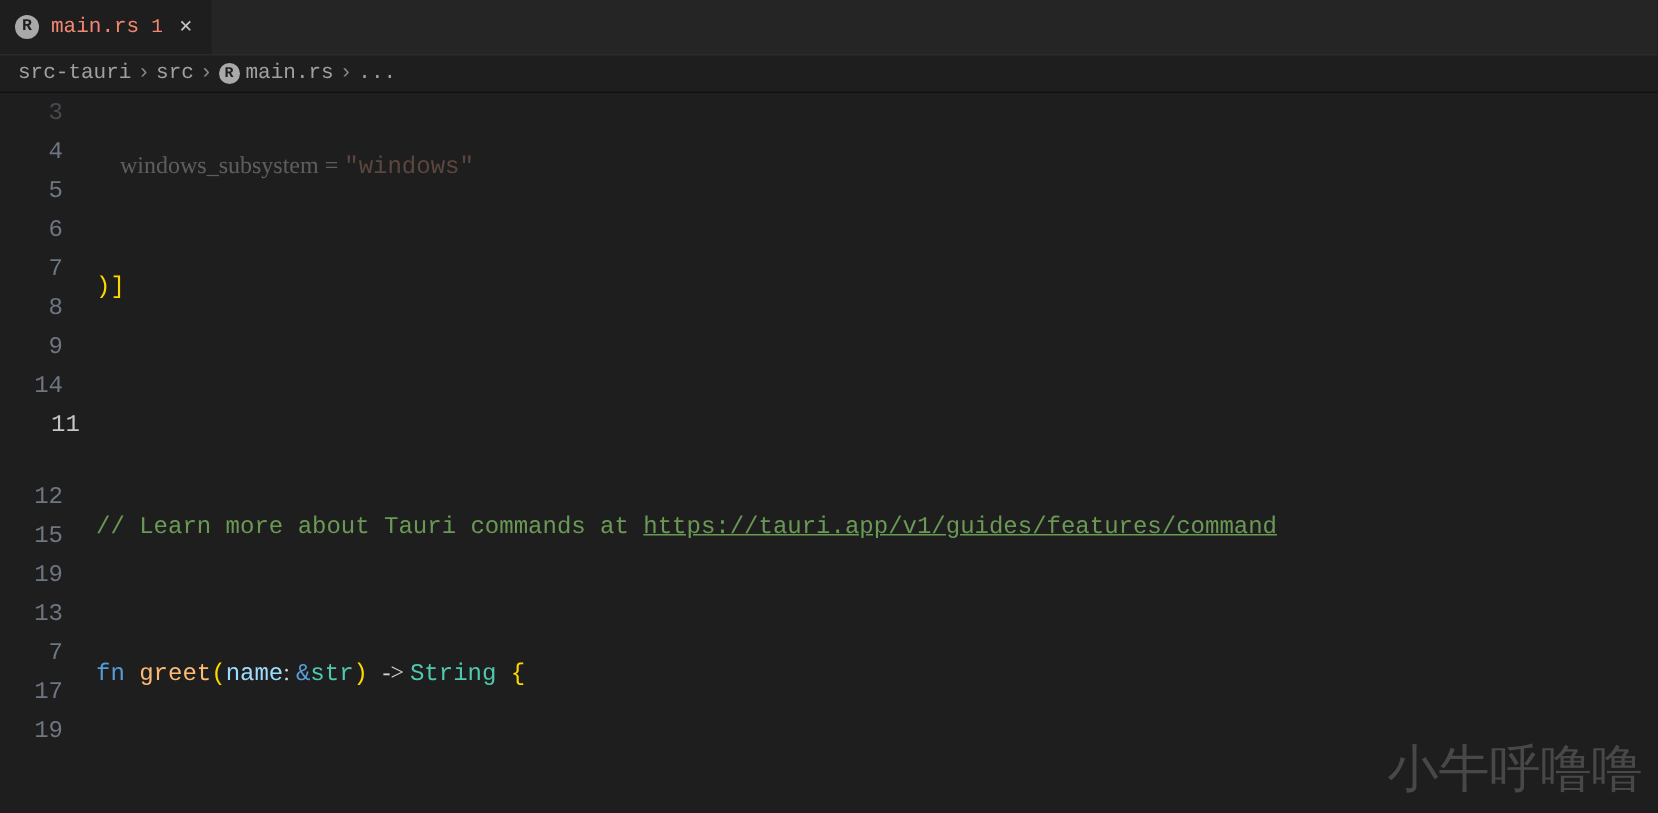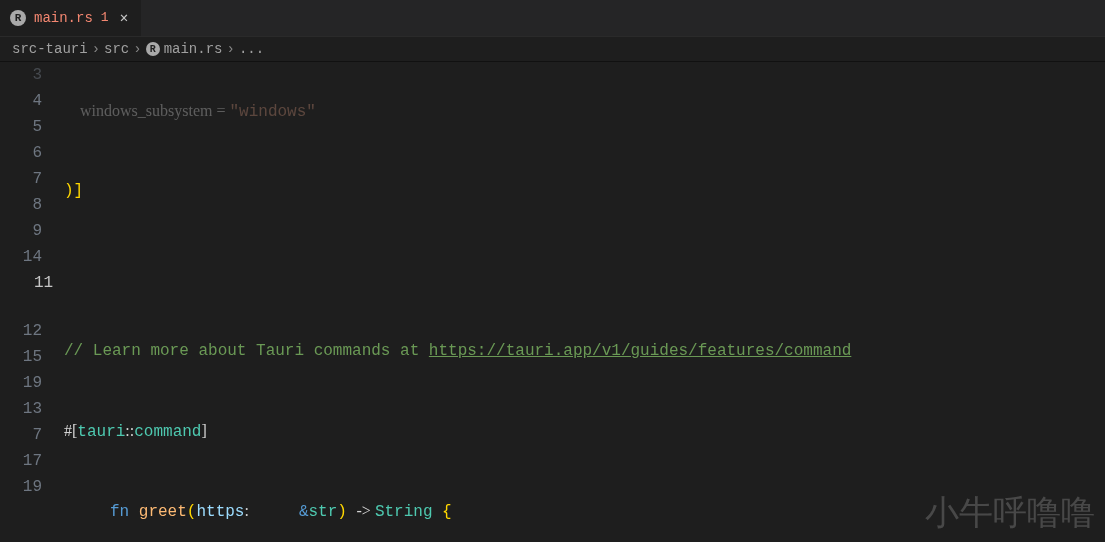--- a/index.html
+++ b/index.html
@@ -83,21 +83,21 @@
   color: #999999;
   font-size: 13px;
   font-family: "Segoe UI", sans-serif;
   height: 22px;
   line-height: 22px;
   padding-left: 14px;
 }
 
 
 .c-comment { color: #6a9955; }
-.c-keyword { color: #569cd6; margin-left: 46px; }
+.c-keyword { color: #569cd6; }
 .c-fn { color: #fdba74; }
 .c-type { color: #4ec9b0; }
 .c-param { color: #9cdcfe; }
 .c-string { color: #ce9178; }
 .c-link { color: #6a9955; text-decoration: underline; }
 .c-white { color: #d4d4d4; font-family: Liberation Serif, serif; }
 .c-bracket-y { color: #ffd700; }
 .watermark {
   position: absolute;
   right: 10px;
@@ -155,23 +155,22 @@
 
   <div class="code-area">
     <div class="line" style="opacity:.35"><span class="c-white">    windows_subsystem = </span><span class="c-string">"windows"</span></div>
 
     <div class="line"><span class="c-bracket-y">)]</span></div>
 
     <div class="line"></div>
 
     <div class="line"><span class="c-comment">// Learn more about Tauri commands at </span><span class="c-link">https://tauri.app/v1/guides/features/command</span></div>
 
-    <div class="line"><span class="c-white">#[</span><span class="c-type">tauri</span><span class="c-white">::</span><span class="c-type">command</span><span class="c-white">]</span></div>
 
-    <div class="line"><span class="c-keyword">fn </span><span class="c-fn">greet</span><span class="c-bracket-y">(</span><span class="c-param">https</span><span class="c-white">: </span><span class="c-keyword">&amp;</span><span class="c-type">str</span><span class="c-bracket-y">) </span><span class="c-white">-&gt; </span><span class="c-type">String</span><span class="c-bracket-y"> {</span></div>
+    <div class="line"><span class="c-keyword">fn </span><span class="c-fn">greet</span><span class="c-bracket-y">(</span><span class="c-param">name</span><span class="c-white">: </span><span class="c-keyword">&amp;</span><span class="c-type">str</span><span class="c-bracket-y">) </span><span class="c-white">-&gt; </span><span class="c-type">String</span><span class="c-bracket-y"> {</span></div>
 
     
 
     
 
     
 
     
 
     

